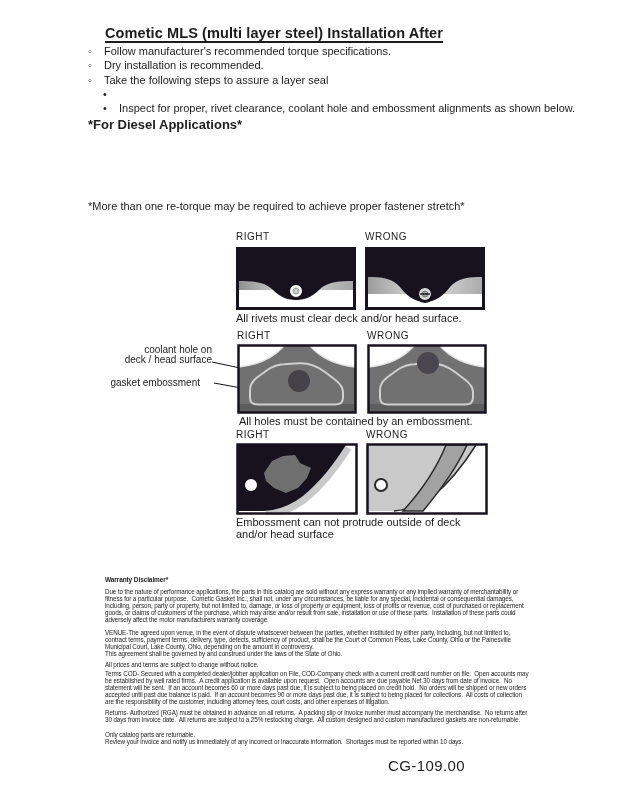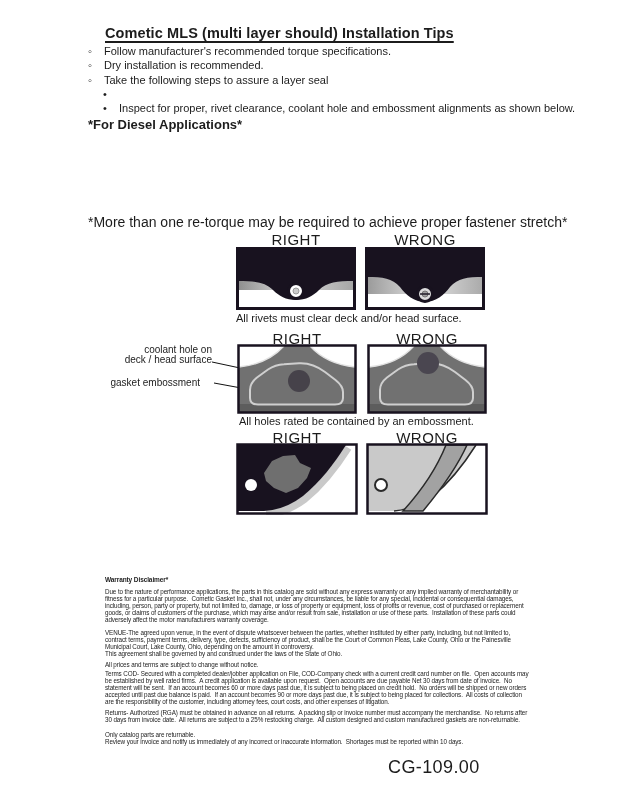--- a/index.html
+++ b/index.html
@@ -15,35 +15,35 @@
   }
   .tips { left:88px; top:44px; font-size:11px; line-height:14.3px; }
   .tip-row { display:flex; }
   .tip-row.sub { margin-left:15px; }
   .marker { width:8px; flex:none; }
   .tip-text { white-space:pre;padding-left:8px; }
   .h2 { left:88px; top:117px; font-size:13px; font-weight:bold; white-space:pre; }
   .body-para { font-size:11px; line-height:15px; white-space:pre; letter-spacing:0px; }
   .p1 { left:88px; top:134px; }
   .p2 { left:88px; top:169px; line-height:14.5px; }
-  .note { left:88px; top:214px; font-size:14px; white-space:pre; }
-  .rw-label { width:120px; text-align:center; font-size:15px; letter-spacing:0.5px; white-space:pre; }
+  .note { left:88px; top:200px; font-size:11px; white-space:pre; }
+  .rw-label { width:120px; text-align:left; font-size:10px; letter-spacing:0.5px; white-space:pre; }
   .caption { font-size:11px; line-height:12px; white-space:pre; }
   .side-label { width:122px; text-align:right; font-size:10px; line-height:10px; white-space:pre; }
   .fineprint { left:105px; font-size:6.3px; line-height:7.1px; letter-spacing:-0.1px; white-space:pre; }
   .fp-head { font-weight:bold; font-size:6.5px; }
-  .footer-code { left:388px; top:757px; font-size:18px; letter-spacing:0.4px; white-space:pre; }
+  .footer-code { left:388px; top:757px; font-size:15px; letter-spacing:0.4px; white-space:pre; }
   svg { display:block; }
 </style>
 </head>
 <body>
 
 <div class="page">
 
-  <div class="abs title">Cometic MLS (multi layer should) Installation Tips</div>
+  <div class="abs title">Cometic MLS (multi layer steel) Installation After</div>
 
   <div class="abs tips">
     <div class="tip-row">
       <span class="marker">◦</span>
       <span class="tip-text">Follow manufacturer's recommended torque specifications.</span>
     </div>
     <div class="tip-row">
       <span class="marker">◦</span>
       <span class="tip-text">Dry installation is recommended.</span>
     </div>
@@ -136,21 +136,21 @@
       <rect x="2" y="2" width="116" height="66" fill="#ffffff"></rect>
       <path d="M2,23 C22,21 37,13 47,2 H73 C83,13 98,21 118,23 V68 H2 Z" fill="#717171"></path>
       <path d="M2,23 C22,21 37,13 47,2" stroke="#e2e2e2" stroke-width="1.3" fill="none"></path>
       <path d="M73,2 C83,13 98,21 118,23" stroke="#e2e2e2" stroke-width="1.3" fill="none"></path>
       <rect x="2" y="60" width="116" height="8" fill="#5d5d5d"></rect>
       <path d="M13,54 V46 C13,41 15.5,37 20,33.5 L31,25.5 C35.5,22.5 41,20.5 47,20.3 L62,19.3 C71,18.8 80,22 88,28 L98.5,36 C103.5,40 106,44 106,48 V54 C106,58.5 103,60.5 98,60.5 H21 C16,60.5 13,58.5 13,54 Z" fill="none" stroke="#cfcfcf" stroke-width="2"></path>
       <circle cx="61" cy="19" r="11" fill="#4a4650"></circle>
       <rect x="1.5" y="1.5" width="117" height="67" fill="none" stroke="#18121f" stroke-width="2.5"></rect>
     </svg>
   </div>
-  <div class="abs caption" style="left:239px; top:415px;">All holes rated be contained by an embossment.</div>
+  <div class="abs caption" style="left:239px; top:415px;">All holes must be contained by an embossment.</div>
 
   <div class="abs rw-label" style="left:236px; top:429px; width:122px;">RIGHT</div>
   <div class="abs rw-label" style="left:366px; top:429px; width:122px;">WRONG</div>
 
   <div class="abs" style="left:236px; top:443px;">
     <svg width="122" height="72" viewBox="0 0 122 72">
       <rect x="2" y="2" width="118" height="68" fill="#ffffff"></rect>
       <path d="M111,4 C99,23 85,41 68,55 C56,64 44,69 30,70" stroke="#c9c9c9" stroke-width="10" fill="none"></path>
       <path d="M2,2 H110 C98,21 84,39 67,53 C55,62 43,67 28,68 L2,68 Z" fill="#18121f"></path>
       <path d="M28,30 L36,18 L47,13 L59,12 L64,20 L75,25 L71,35 L62,45 L50,50 L38,45 L30,38 Z" fill="#6f6f6f"></path>
@@ -161,20 +161,22 @@
   <div class="abs" style="left:366px; top:443px;">
     <svg width="122" height="72" viewBox="0 0 122 72">
       <rect x="2" y="2" width="118" height="68" fill="#ffffff"></rect>
       <path d="M2,2 H110 C98,21 84,39 67,53 C55,62 43,67 28,68 L2,68 Z" fill="#c9c9c9"></path>
       <path d="M110,2 C98,21 84,39 67,53 C55,62 43,67 28,68" stroke="#2a2a2a" stroke-width="1.5" fill="none"></path>
       <path d="M80,2 C72,22 57,46 37,68 L57,68 C77,44 92,22 101,2 Z" fill="#a2a2a2" stroke="#2a2a2a" stroke-width="1.5"></path>
       <circle cx="15" cy="42" r="6" fill="#ffffff" stroke="#2a2a2a" stroke-width="2"></circle>
       <rect x="1.5" y="1.5" width="119" height="69" fill="none" stroke="#18121f" stroke-width="2.5"></rect>
     </svg>
   </div>
+  <div class="abs caption" style="left:236px; top:516px;">Embossment can not protrude outside of deck
+and/or head surface</div>
 
   <div class="abs fineprint fp-head" style="top:576px;">Warranty Disclaimer*</div>
   <div class="abs fineprint" style="top:588px;">Due to the nature of performance applications, the parts in this catalog are sold without any express warranty or any implied warranty of merchantability or
 fitness for a particular purpose.  Cometic Gasket Inc., shall not, under any circumstances, be liable for any special, incidental or consequential damages,
 including, person, party or property, but not limited to, damage, or loss of property or equipment, loss of profits or revenue, cost of purchased or replacement
 goods, or claims of customers of the purchase, which may arise and/or result from sale, installation or use of these parts.  Installation of these parts could
 adversely affect the motor manufacturers warranty coverage.</div>
   <div class="abs fineprint" style="top:629px;">VENUE-The agreed upon venue, in the event of dispute whatsoever between the parties, whether instituted by either party, including, but not limited to,
 contract terms, payment terms, delivery, type, defects, sufficiency of product, shall be the Court of Common Pleas, Lake County, Ohio or the Painesville
 Municipal Court, Lake County, Ohio, depending on the amount in controversy.

